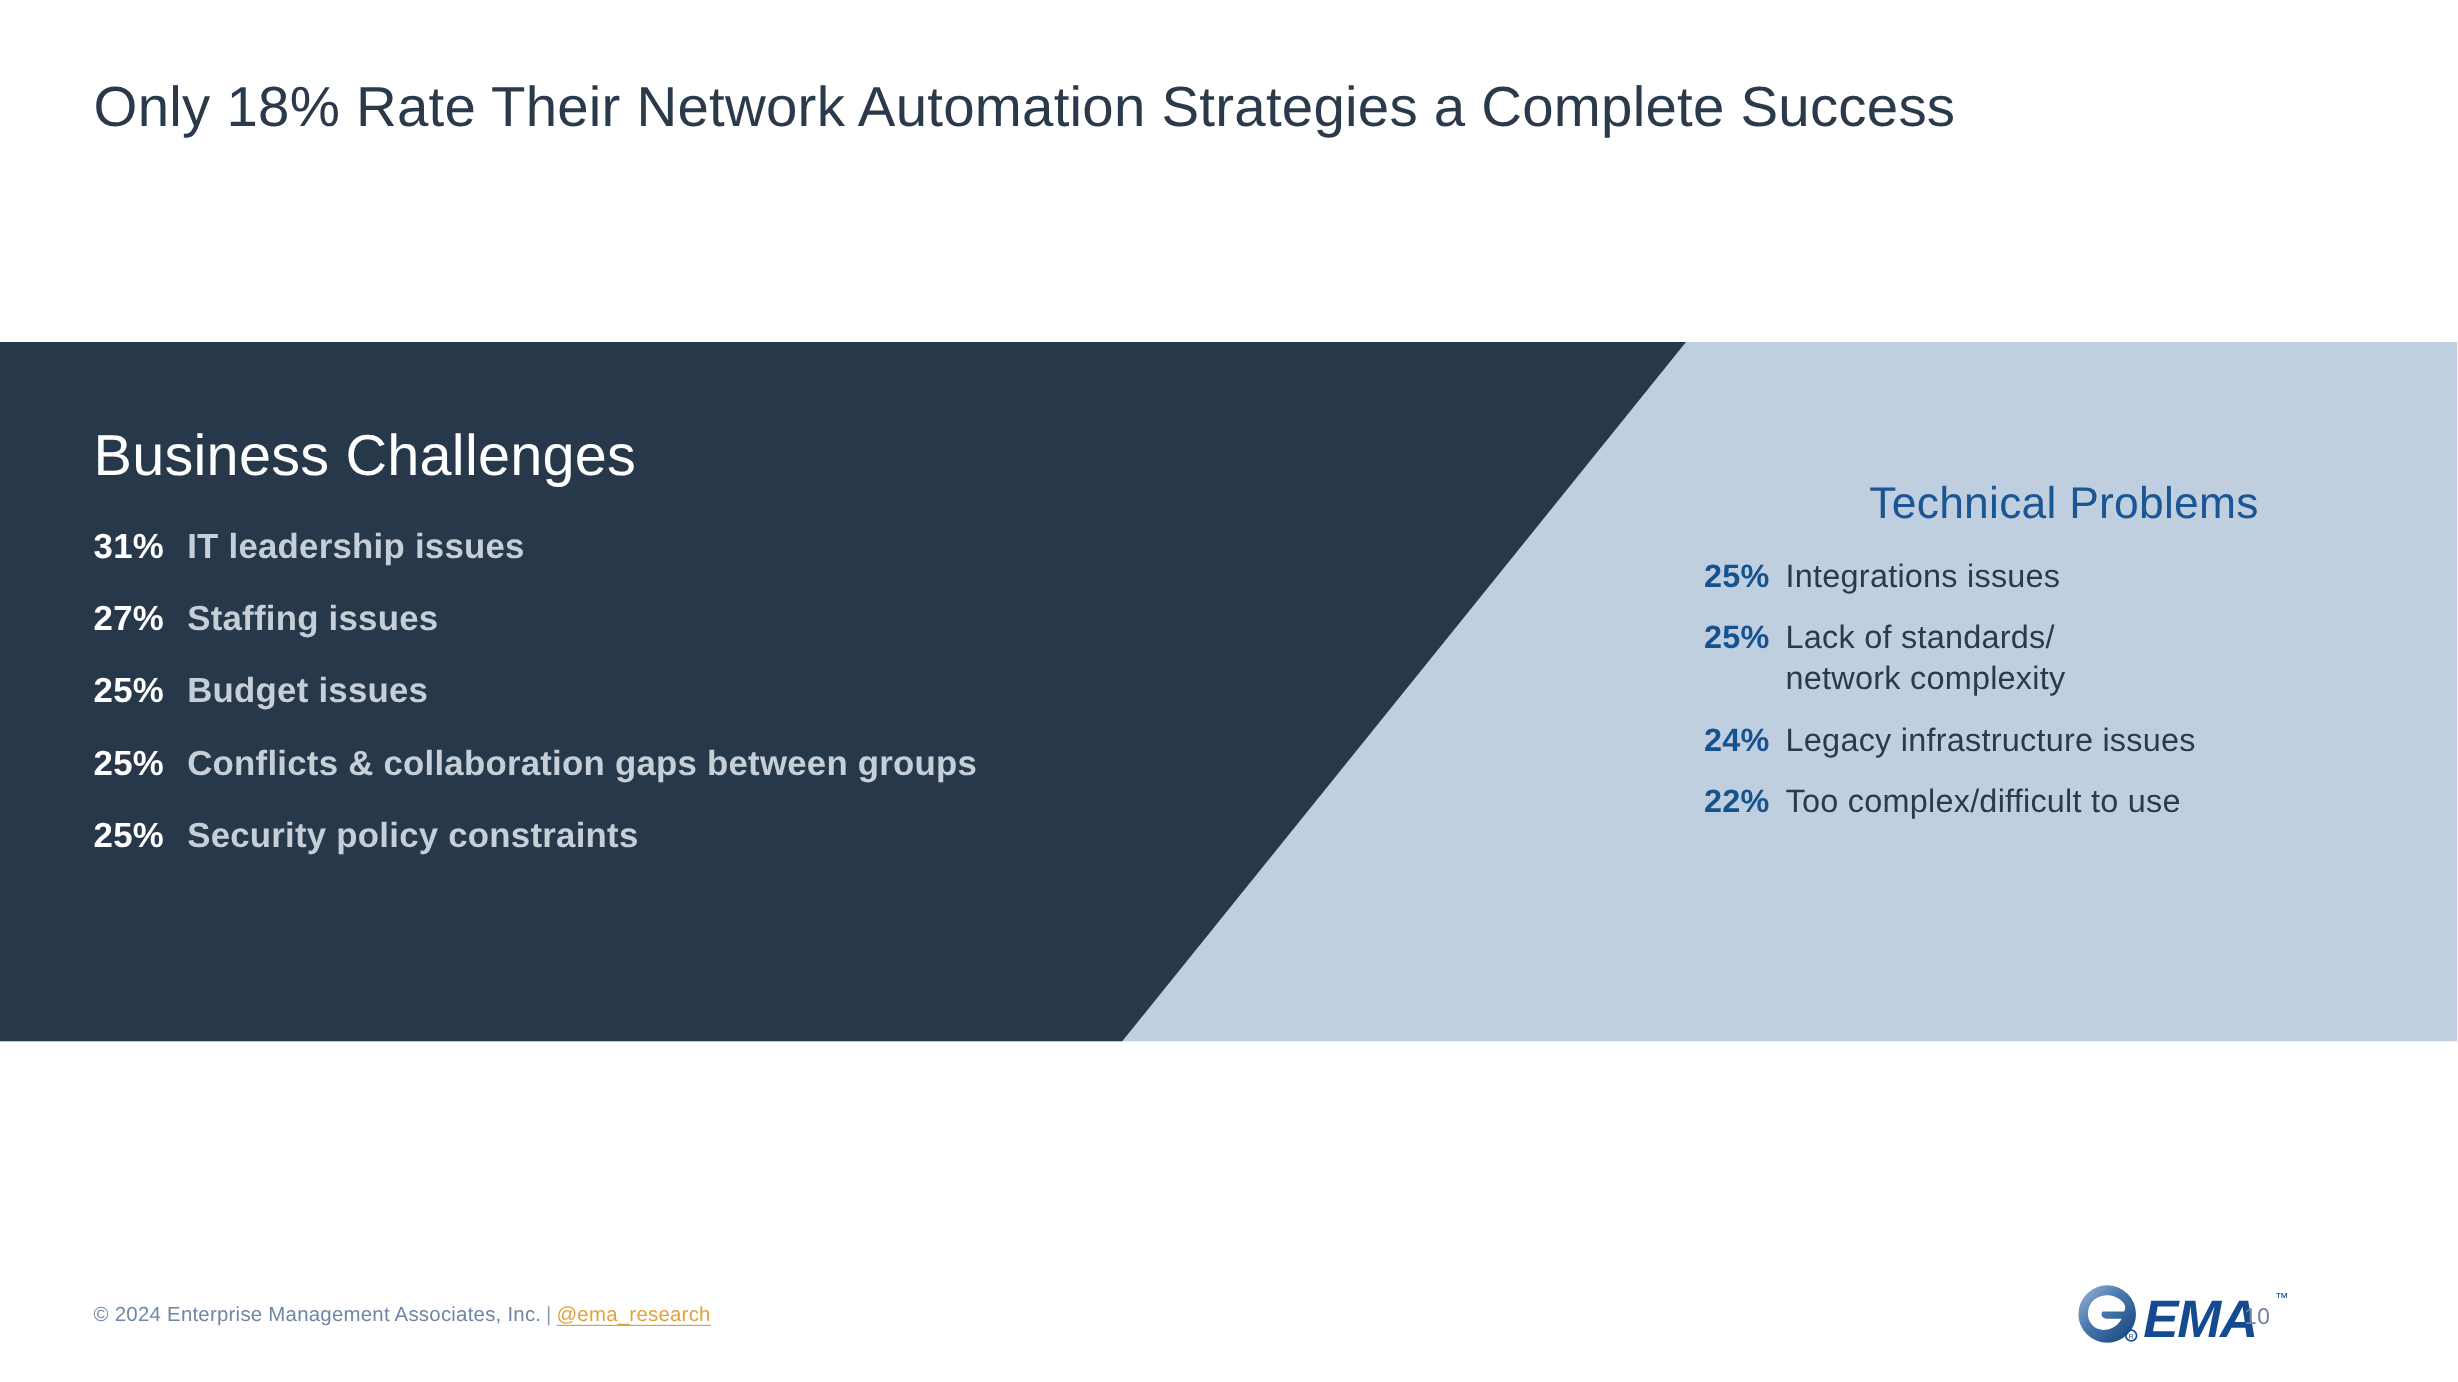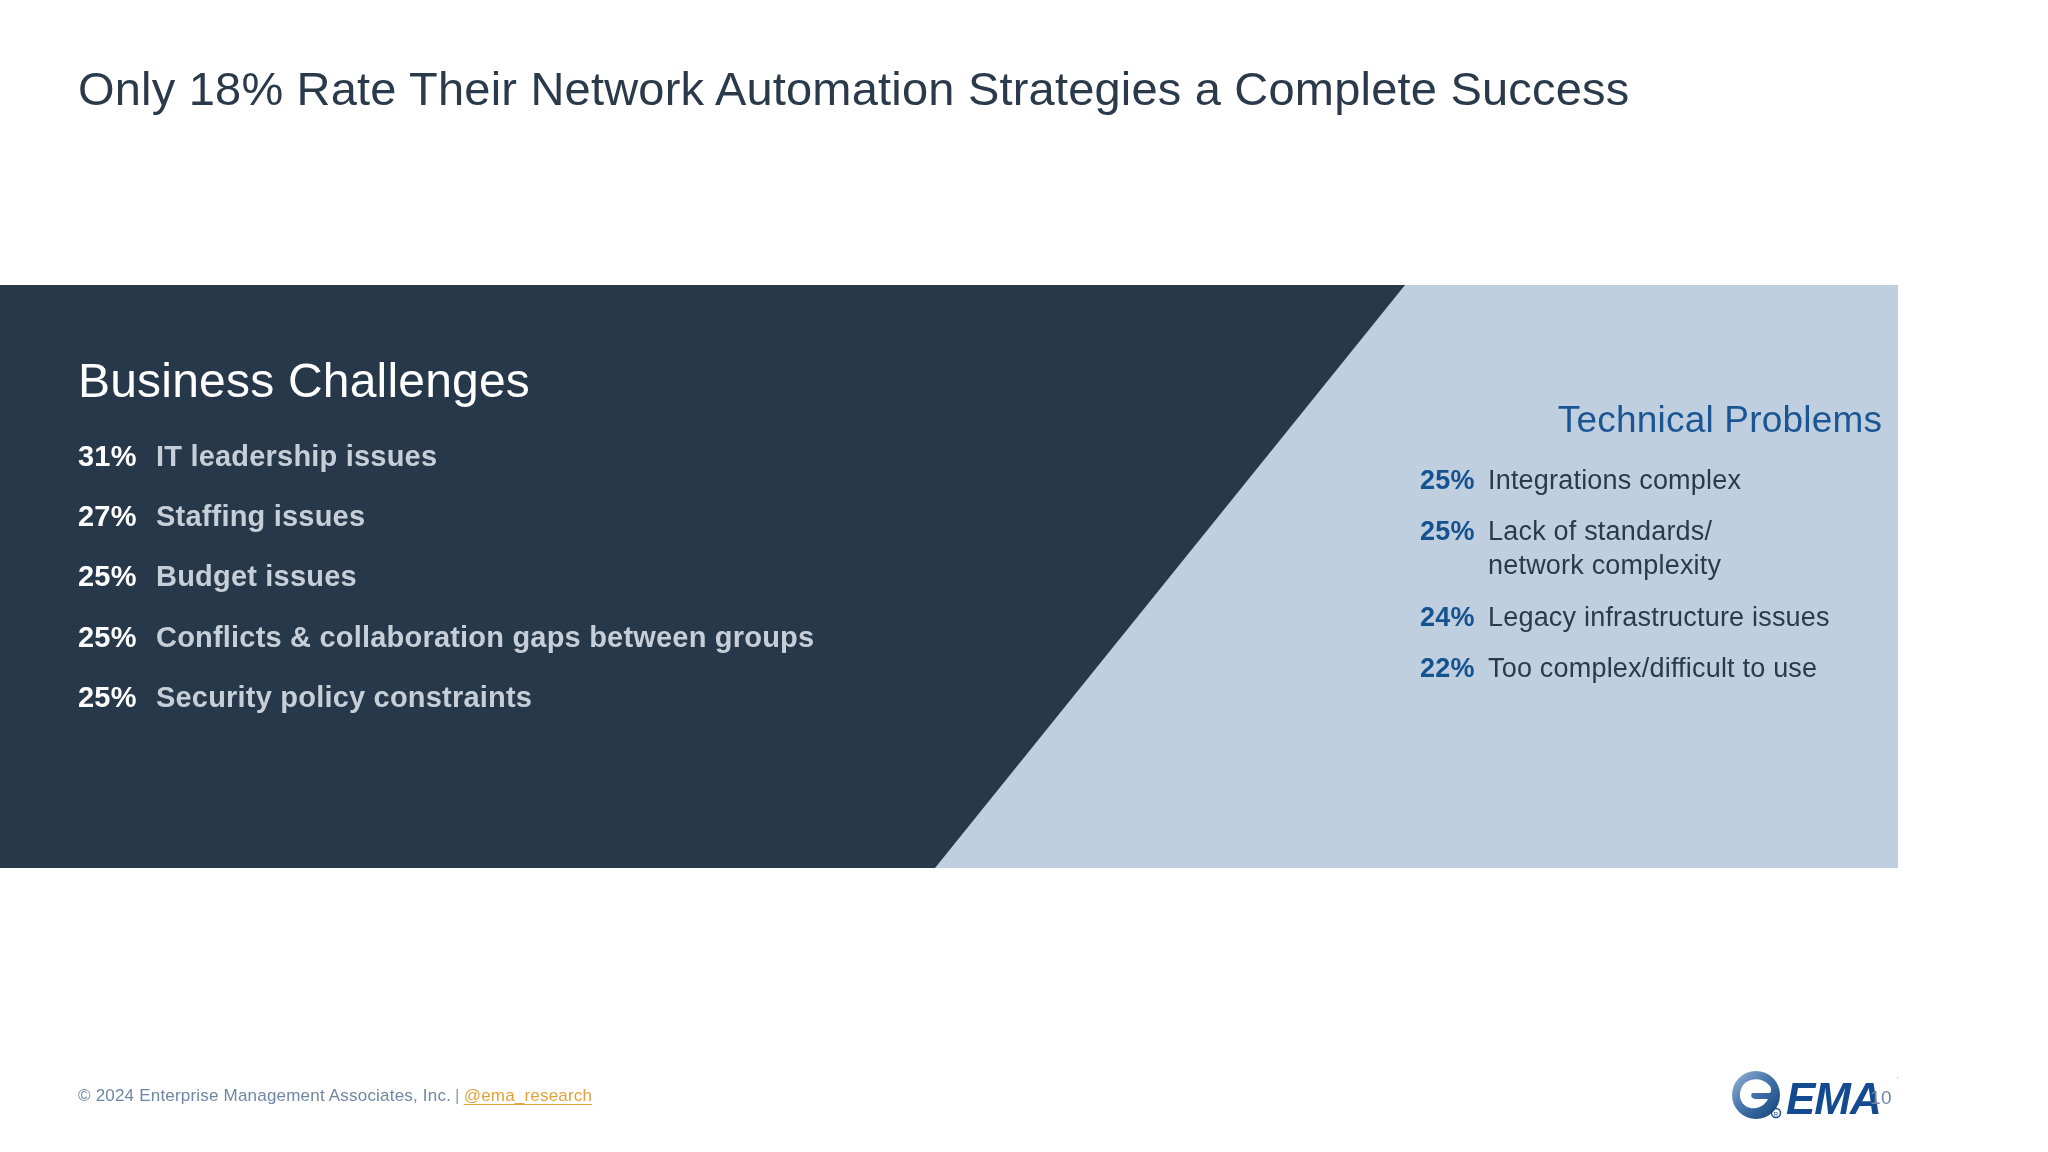--- a/index.html
+++ b/index.html
@@ -8,21 +8,21 @@
     padding: 0;
     background: #ffffff;
   }
   body {
     font-family: "Liberation Sans", sans-serif;
     -webkit-font-smoothing: antialiased;
   }
 
   #slide {
     position: relative;
-    width: 1898px;
+    width: 2048px;
     height: 1152px;
     background: #ffffff;
     overflow: hidden;
   }
 
   
   #slide-title {
     position: absolute;
     left: 78px;
     top: 62px;
@@ -204,21 +204,21 @@
       <span class="dark-pct">25%</span>
       <span class="dark-label">Security policy constraints</span>
     </div>
   </div>
 
   <div id="right-panel">
     <div id="right-heading">Technical Problems</div>
 
     <div class="light-row">
       <span class="light-pct">25%</span>
-      <span class="light-label">Integrations complex</span>
+      <span class="light-label">Integrations issues</span>
     </div>
     <div class="light-row">
       <span class="light-pct">25%</span>
       <span class="light-label">Lack of standards/
 network complexity</span>
     </div>
     <div class="light-row">
       <span class="light-pct">24%</span>
       <span class="light-label">Legacy infrastructure issues</span>
     </div>

